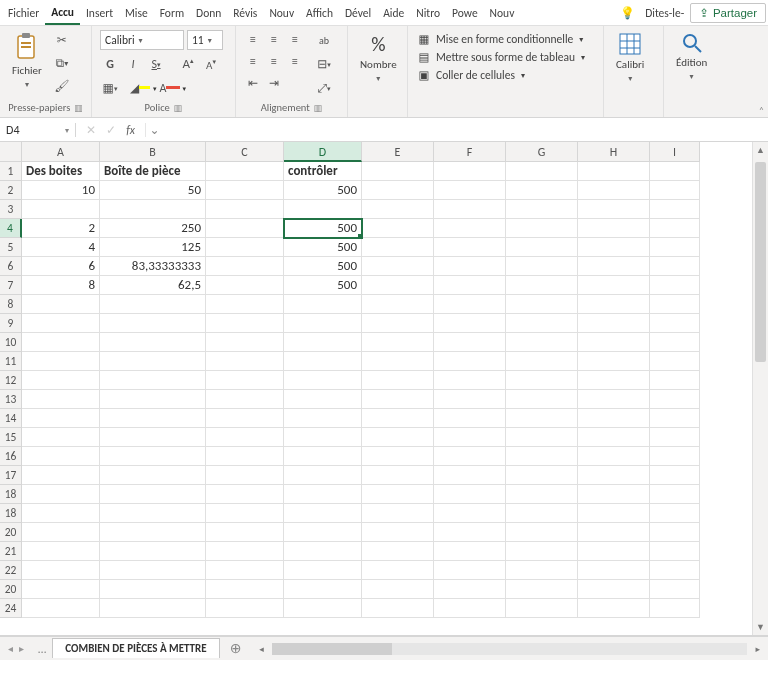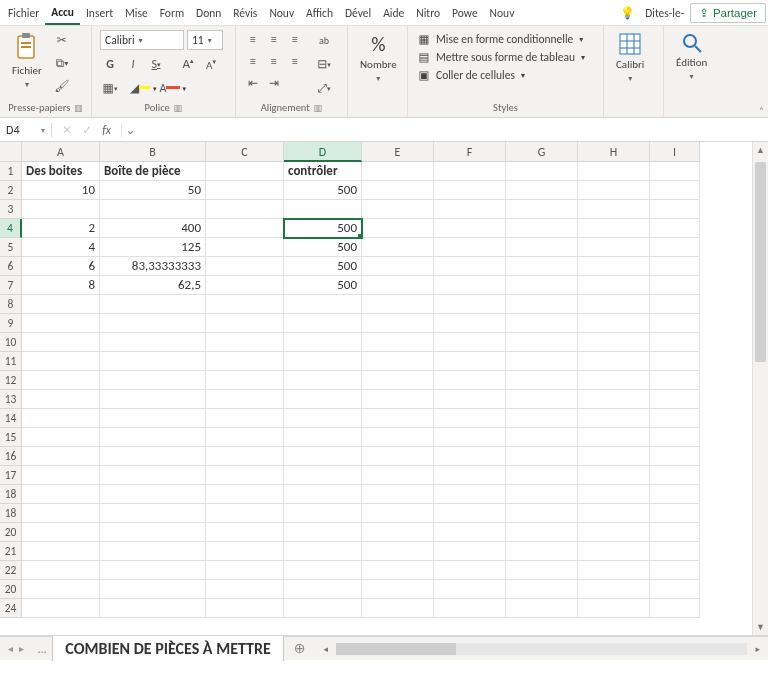--- a/index.html
+++ b/index.html
@@ -34,21 +34,21 @@
 .ribbon-btn { width: 20px; height: 20px; display: inline-flex; align-items: center; justify-content: center; font-size: 12px; color: #555; }
 .ribbon-btn.small { width: 18px; height: 18px; }
 
 .styles-line { display: flex; align-items: center; gap: 4px; font-size: 11.5px; color: #444; }
 .styles-line .ic { width: 16px; }
 
 .collapse { position: absolute; right: 4px; top: 104px; font-size: 10px; color: #888; }
 
 
 .formula-row { display: flex; align-items: center; height: 24px; border-bottom: 1px solid #d6d6d6; }
-.namebox { width: 52px; border-right: 1px solid #d6d6d6; padding: 0 6px; font-size: 12px; display: flex; align-items: center; justify-content: space-between; background: #fff; }
+.namebox { width: 76px; border-right: 1px solid #d6d6d6; padding: 0 6px; font-size: 12px; display: flex; align-items: center; justify-content: space-between; background: #fff; }
 .fx-ctrls { display: flex; align-items: center; gap: 10px; padding: 0 10px; color: #888; }
 .fx-ctrls .fx { font-style: italic; color: #666; }
 .formula-input { flex: 1; padding: 0 6px; font-size: 12.5px; font-family: Calibri, Arial; }
 .formula-expand { width: 18px; text-align: center; color: #888; border-left: 1px solid #e6e6e6; }
 
 
 .grid-wrap { position: relative; height: 494px; overflow: hidden; border-bottom: 1px solid #d6d6d6; }
 .corner { position: absolute; left: 0; top: 0; width: 22px; height: 20px; background: #f3f2f1; border-right: 1px solid #d6d6d6; border-bottom: 1px solid #d6d6d6; }
 .col-headers { position: absolute; left: 22px; top: 0; right: 16px; height: 20px; display: flex; }
 .col-h { background: #f3f2f1; border-right: 1px solid #d6d6d6; border-bottom: 1px solid #d6d6d6; text-align: center; font-size: 12px; color: #555; line-height: 20px; }
@@ -64,21 +64,21 @@
 .fill-handle { position: absolute; right: -3px; bottom: -3px; width: 6px; height: 6px; background: #217346; }
 
 .vscroll { position: absolute; right: 0; top: 0; width: 16px; bottom: 0; background: #f3f2f1; border-left: 1px solid #e0e0e0; }
 .vscroll .thumb { position: absolute; left: 2px; right: 2px; top: 20px; height: 200px; background: #cfcfcf; border-radius: 2px; }
 .vscroll .arrow { position: absolute; left: 0; right: 0; height: 16px; text-align: center; font-size: 9px; color: #777; line-height: 16px; }
 
 
 .sheetbar { display: flex; align-items: center; height: 24px; background: #f3f2f1; border-top: 1px solid #d6d6d6; }
 .sheet-nav { display: flex; gap: 2px; padding: 0 6px; color: #999; font-size: 10px; }
 .sheet-nav span { padding: 0 2px; }
-.sheet-tab { background: #fff; border: 1px solid #c6c6c6; border-bottom: none; padding: 3px 12px; font-size: 16px; font-weight: 600; border-radius: 0 0 0 0; margin-top: -1px; }
+.sheet-tab { background: #fff; border: 1px solid #c6c6c6; border-bottom: none; padding: 3px 12px; font-size: 11px; font-weight: 600; border-radius: 0 0 0 0; margin-top: -1px; }
 .sheet-add { padding: 0 10px; color: #888; font-size: 14px; }
 .hscroll { flex: 1; display: flex; align-items: center; padding: 0 4px; gap: 4px; }
 .hscroll .track { flex: 1; height: 12px; background: #e6e6e6; position: relative; }
 .hscroll .thumb { position: absolute; left: 0; width: 120px; top: 0; bottom: 0; background: #cfcfcf; }
 .hscroll .arrow { font-size: 9px; color: #777; padding: 0 4px; }
 
 svg { display: block; }
 </style>
 </head>
 <body>
@@ -269,23 +269,20 @@
         <span class="ic">▤</span>
         <span>Mettre sous forme de tableau</span>
           <span class="carrot" style="font-size:8px;margin-left:2px">▾</span>
       </div>
       <div class="styles-line">
         <span class="ic">▣</span>
         <span>Coller de cellules</span>
           <span class="carrot" style="font-size:8px;margin-left:2px">▾</span>
       </div>
     </div>
-    <div class="group-label">
-        <span>Styles</span>
-      </div>
   </div>
 
   <div class="group" style="width:60px">
     <div class="group-body">
       <div class="btn-big">
         <span class="ic">
           <svg width="24" height="24">
               <rect x="2" y="2" width="20" height="20" fill="#fff" stroke="#2e75b6"></rect>
               <line x1="2" y1="9" x2="22" y2="9" stroke="#2e75b6"></line>
               <line x1="2" y1="16" x2="22" y2="16" stroke="#2e75b6"></line>
@@ -400,21 +397,21 @@
         <div class="cell" style="width: 78px;"></div>
         <div class="cell" style="width: 78px;"></div>
         <div class="cell" style="width: 72px;"></div>
         <div class="cell" style="width: 72px;"></div>
         <div class="cell" style="width: 72px;"></div>
         <div class="cell" style="width: 72px;"></div>
         <div class="cell" style="width: 50px;"></div>
       </div>
       <div class="row">
         <div class="cell" style="width: 78px;">2</div>
-        <div class="cell" style="width: 106px;">400</div>
+        <div class="cell" style="width: 106px;">250</div>
         <div class="cell" style="width: 78px;"></div>
         <div class="cell selected" style="width: 78px;">500<div class="fill-handle"></div></div>
         <div class="cell" style="width: 72px;"></div>
         <div class="cell" style="width: 72px;"></div>
         <div class="cell" style="width: 72px;"></div>
         <div class="cell" style="width: 72px;"></div>
         <div class="cell" style="width: 50px;"></div>
       </div>
       <div class="row">
         <div class="cell" style="width: 78px;">4</div>

